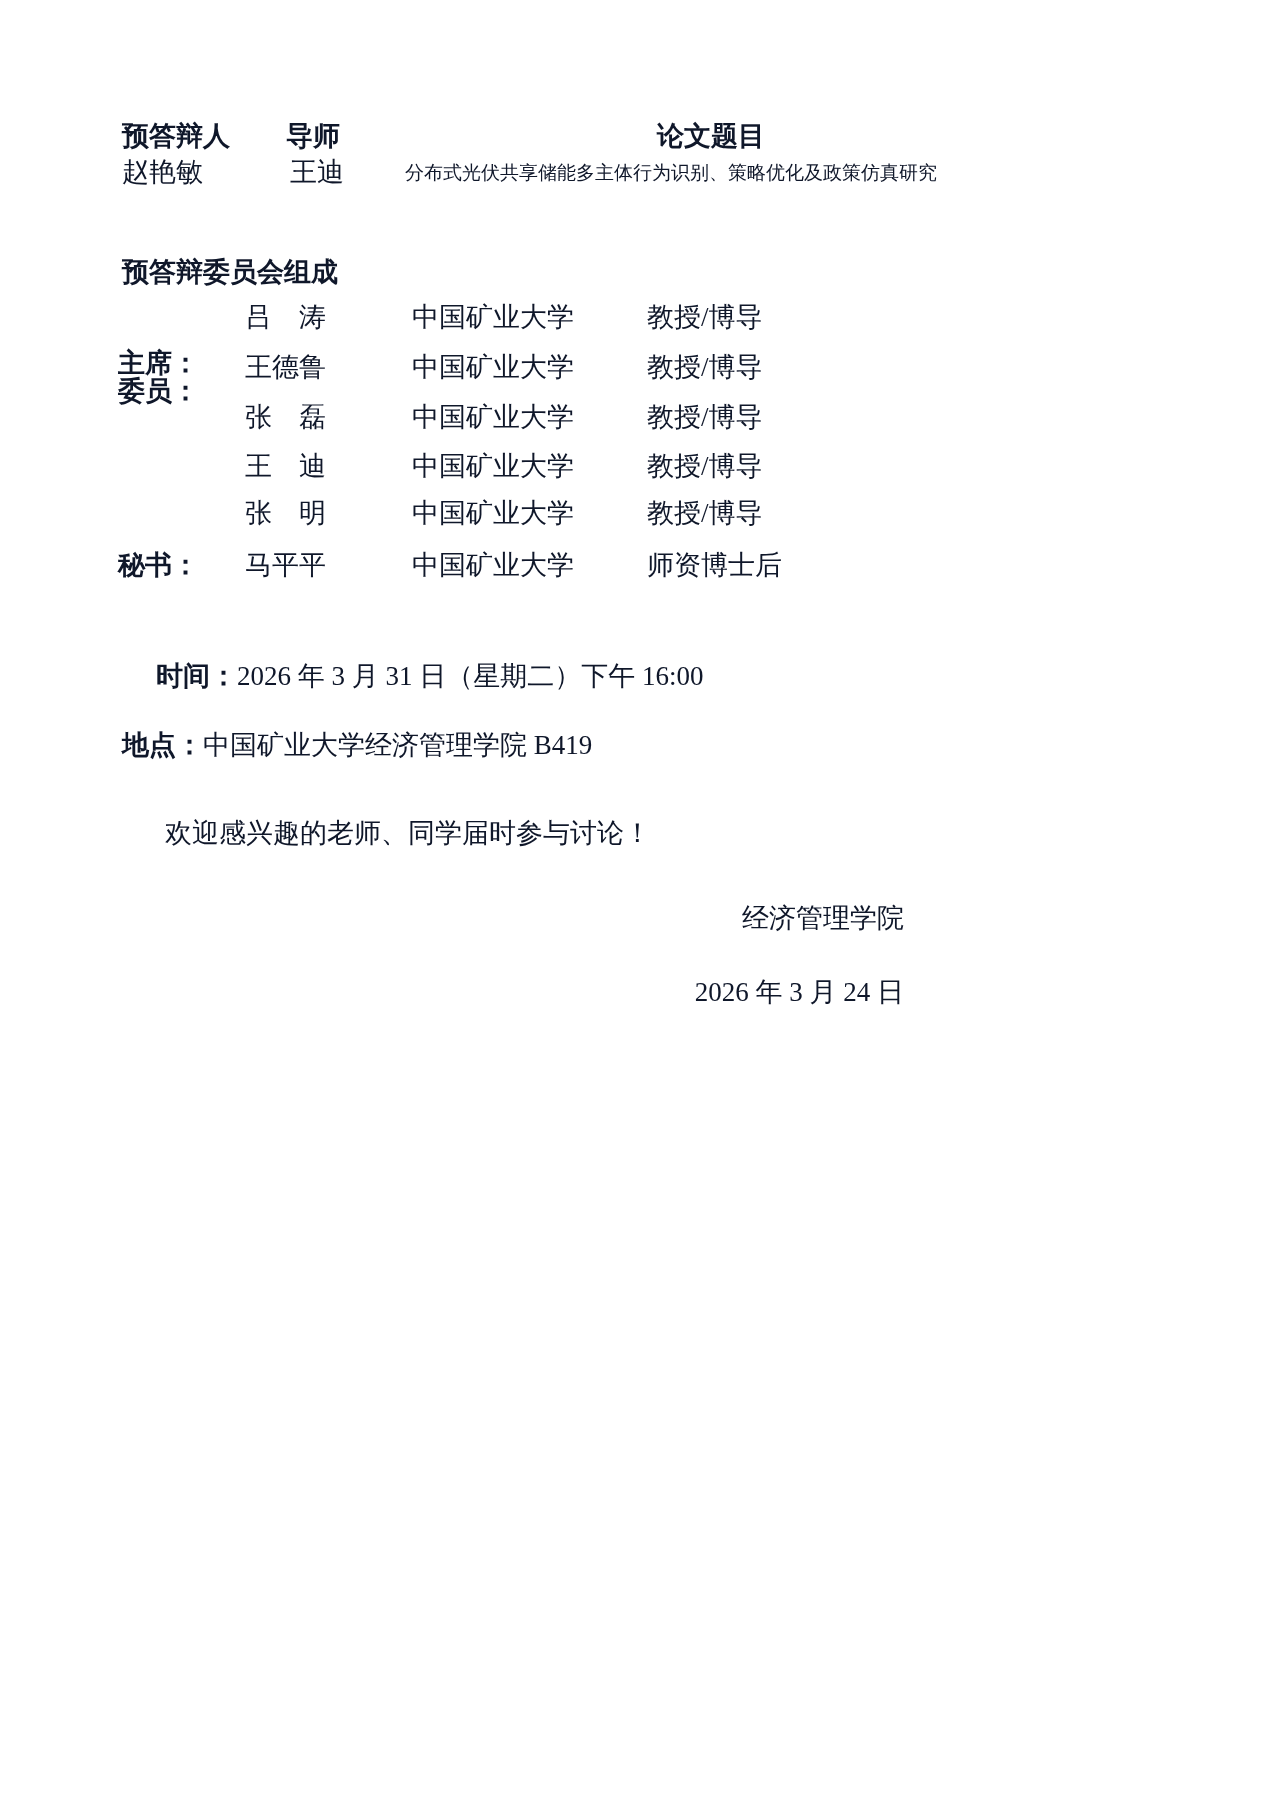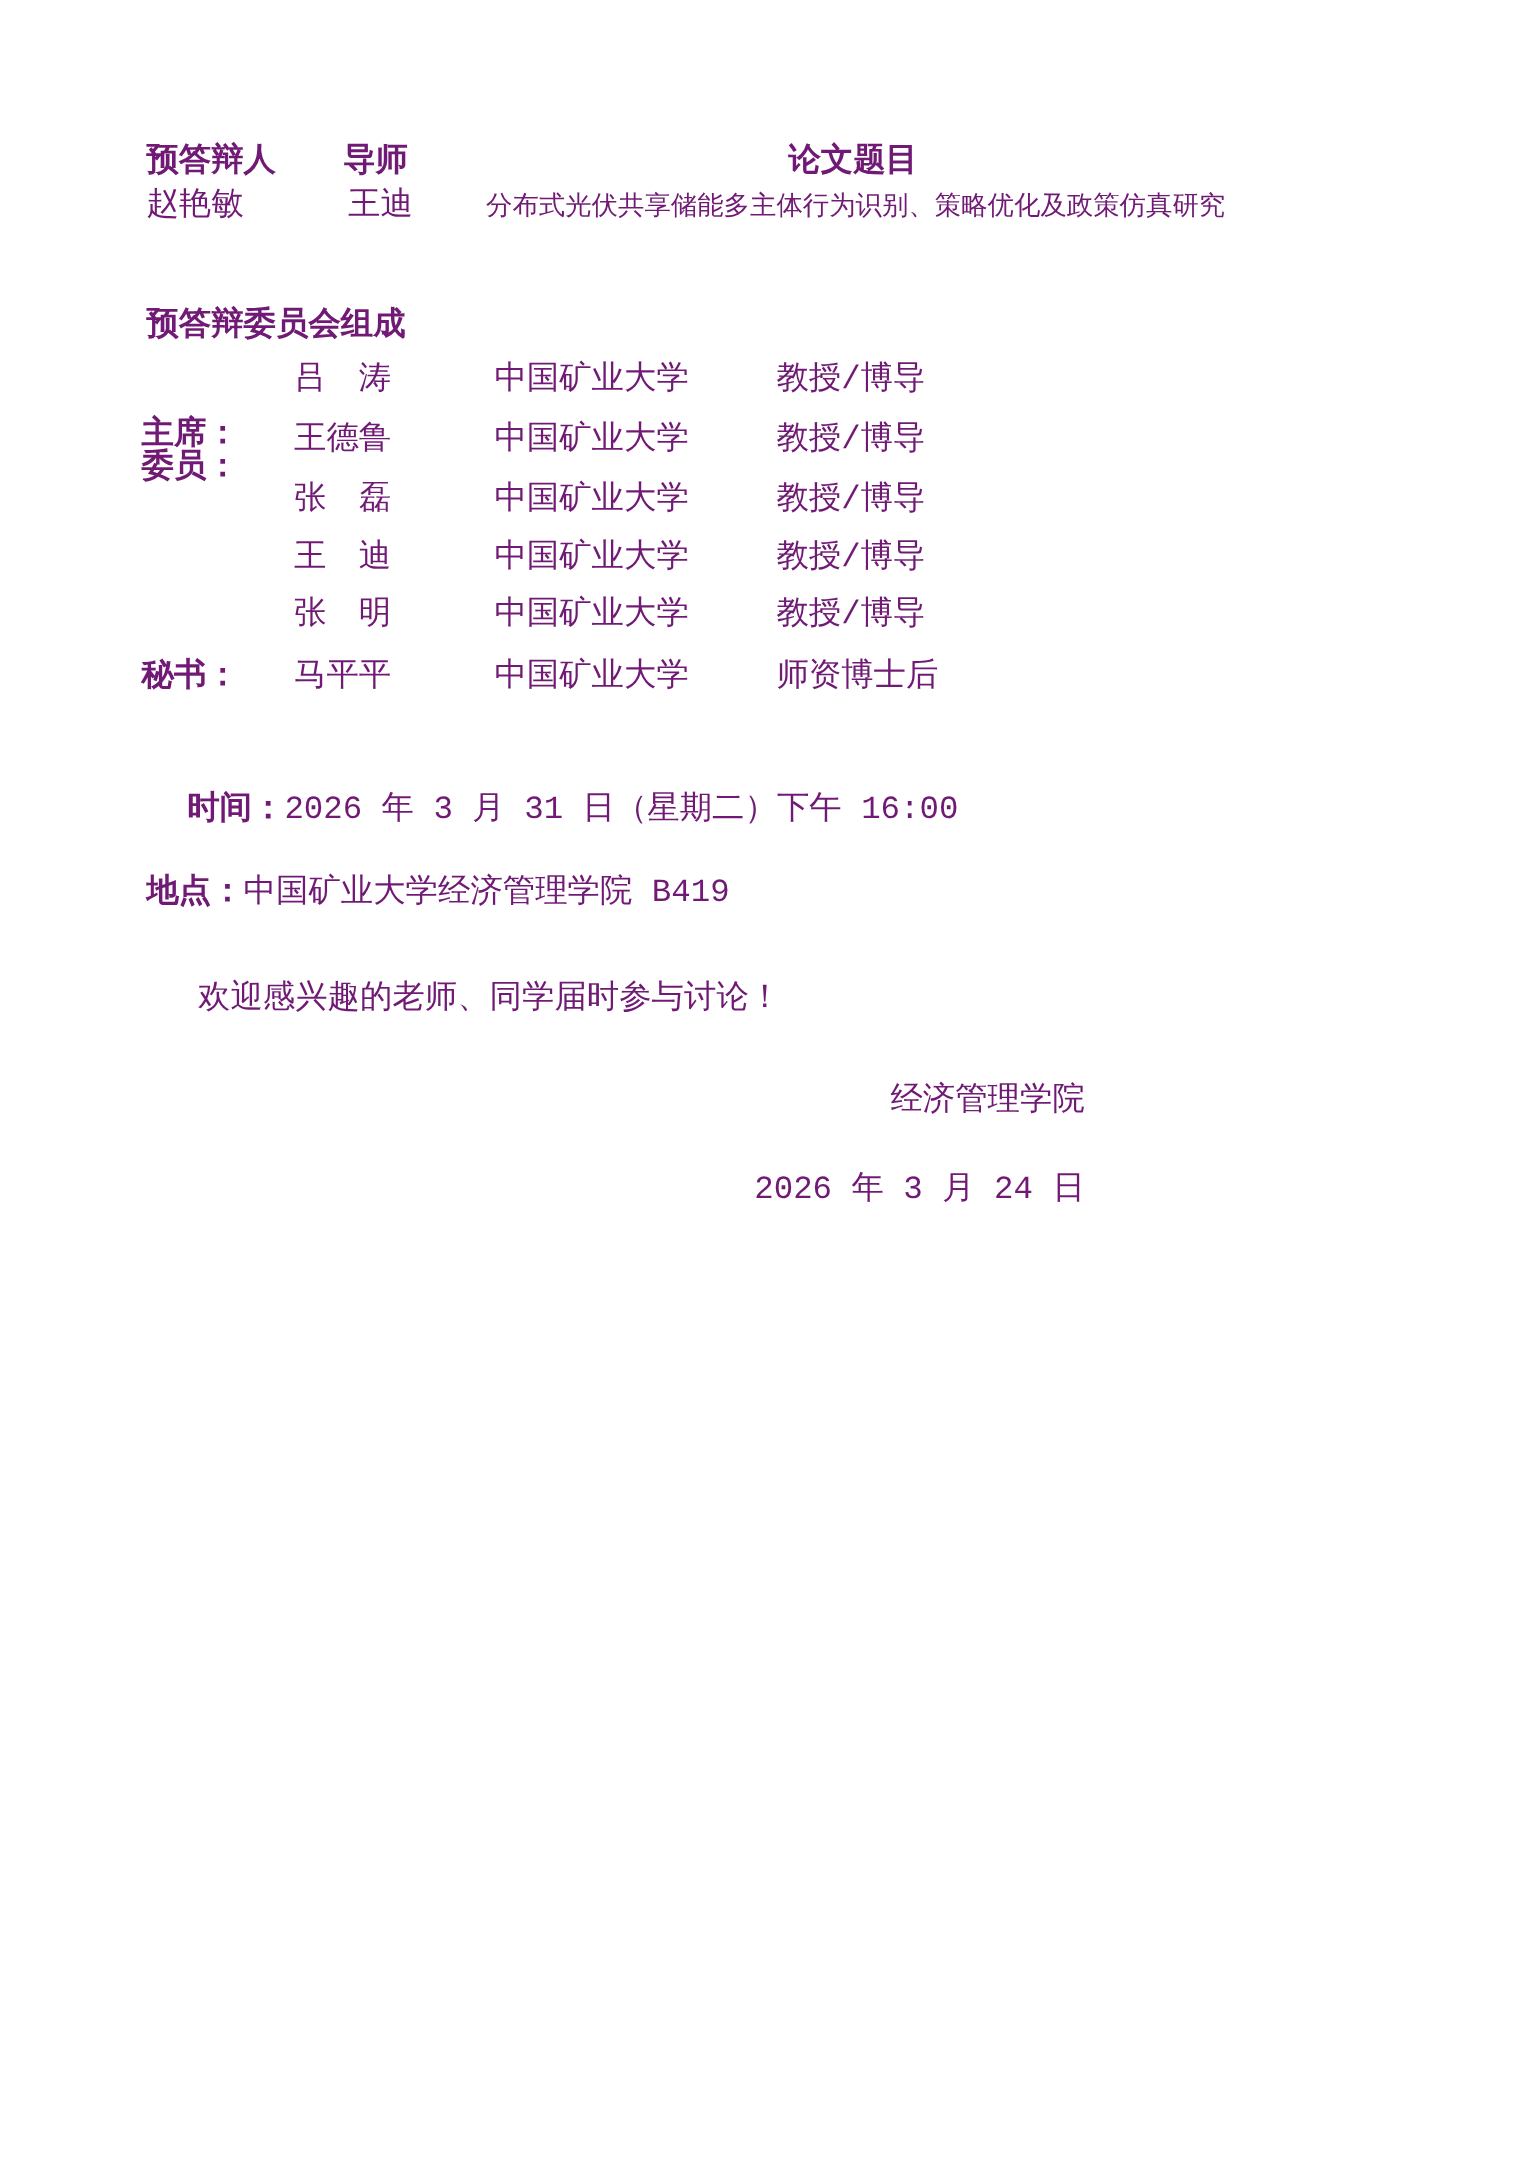--- a/index.html
+++ b/index.html
@@ -5,29 +5,29 @@
   html, body {
     margin: 0;
     padding: 0;
     background: #ffffff;
   }
   .page {
     position: relative;
     width: 1024px;
     height: 1810px;
     background: #ffffff;
-    font-family: Liberation Mono, monospace;
+    font-family: Liberation Serif, serif;
     font-size: 27px;
     line-height: 32px;
-    color: #701a75;
+    color: #0f172a;
     overflow: hidden;
   }
   .abs { position: absolute; white-space: nowrap; }
   .bold { font-weight: 700; }
-  .thesis-title { font-size: 22px; }
+  .thesis-title { font-size: 19px; }
   .sig { right: 120px; text-align: right; }
 </style>
 </head>
 <body>
 
 <div class="page">
 
   <div class="abs bold" style="left:122px; top:120px;">预答辩人</div>
   <div class="abs bold" style="left:286px; top:120px;">导师</div>
   <div class="abs bold" style="left:657px; top:120px;">论文题目</div>

